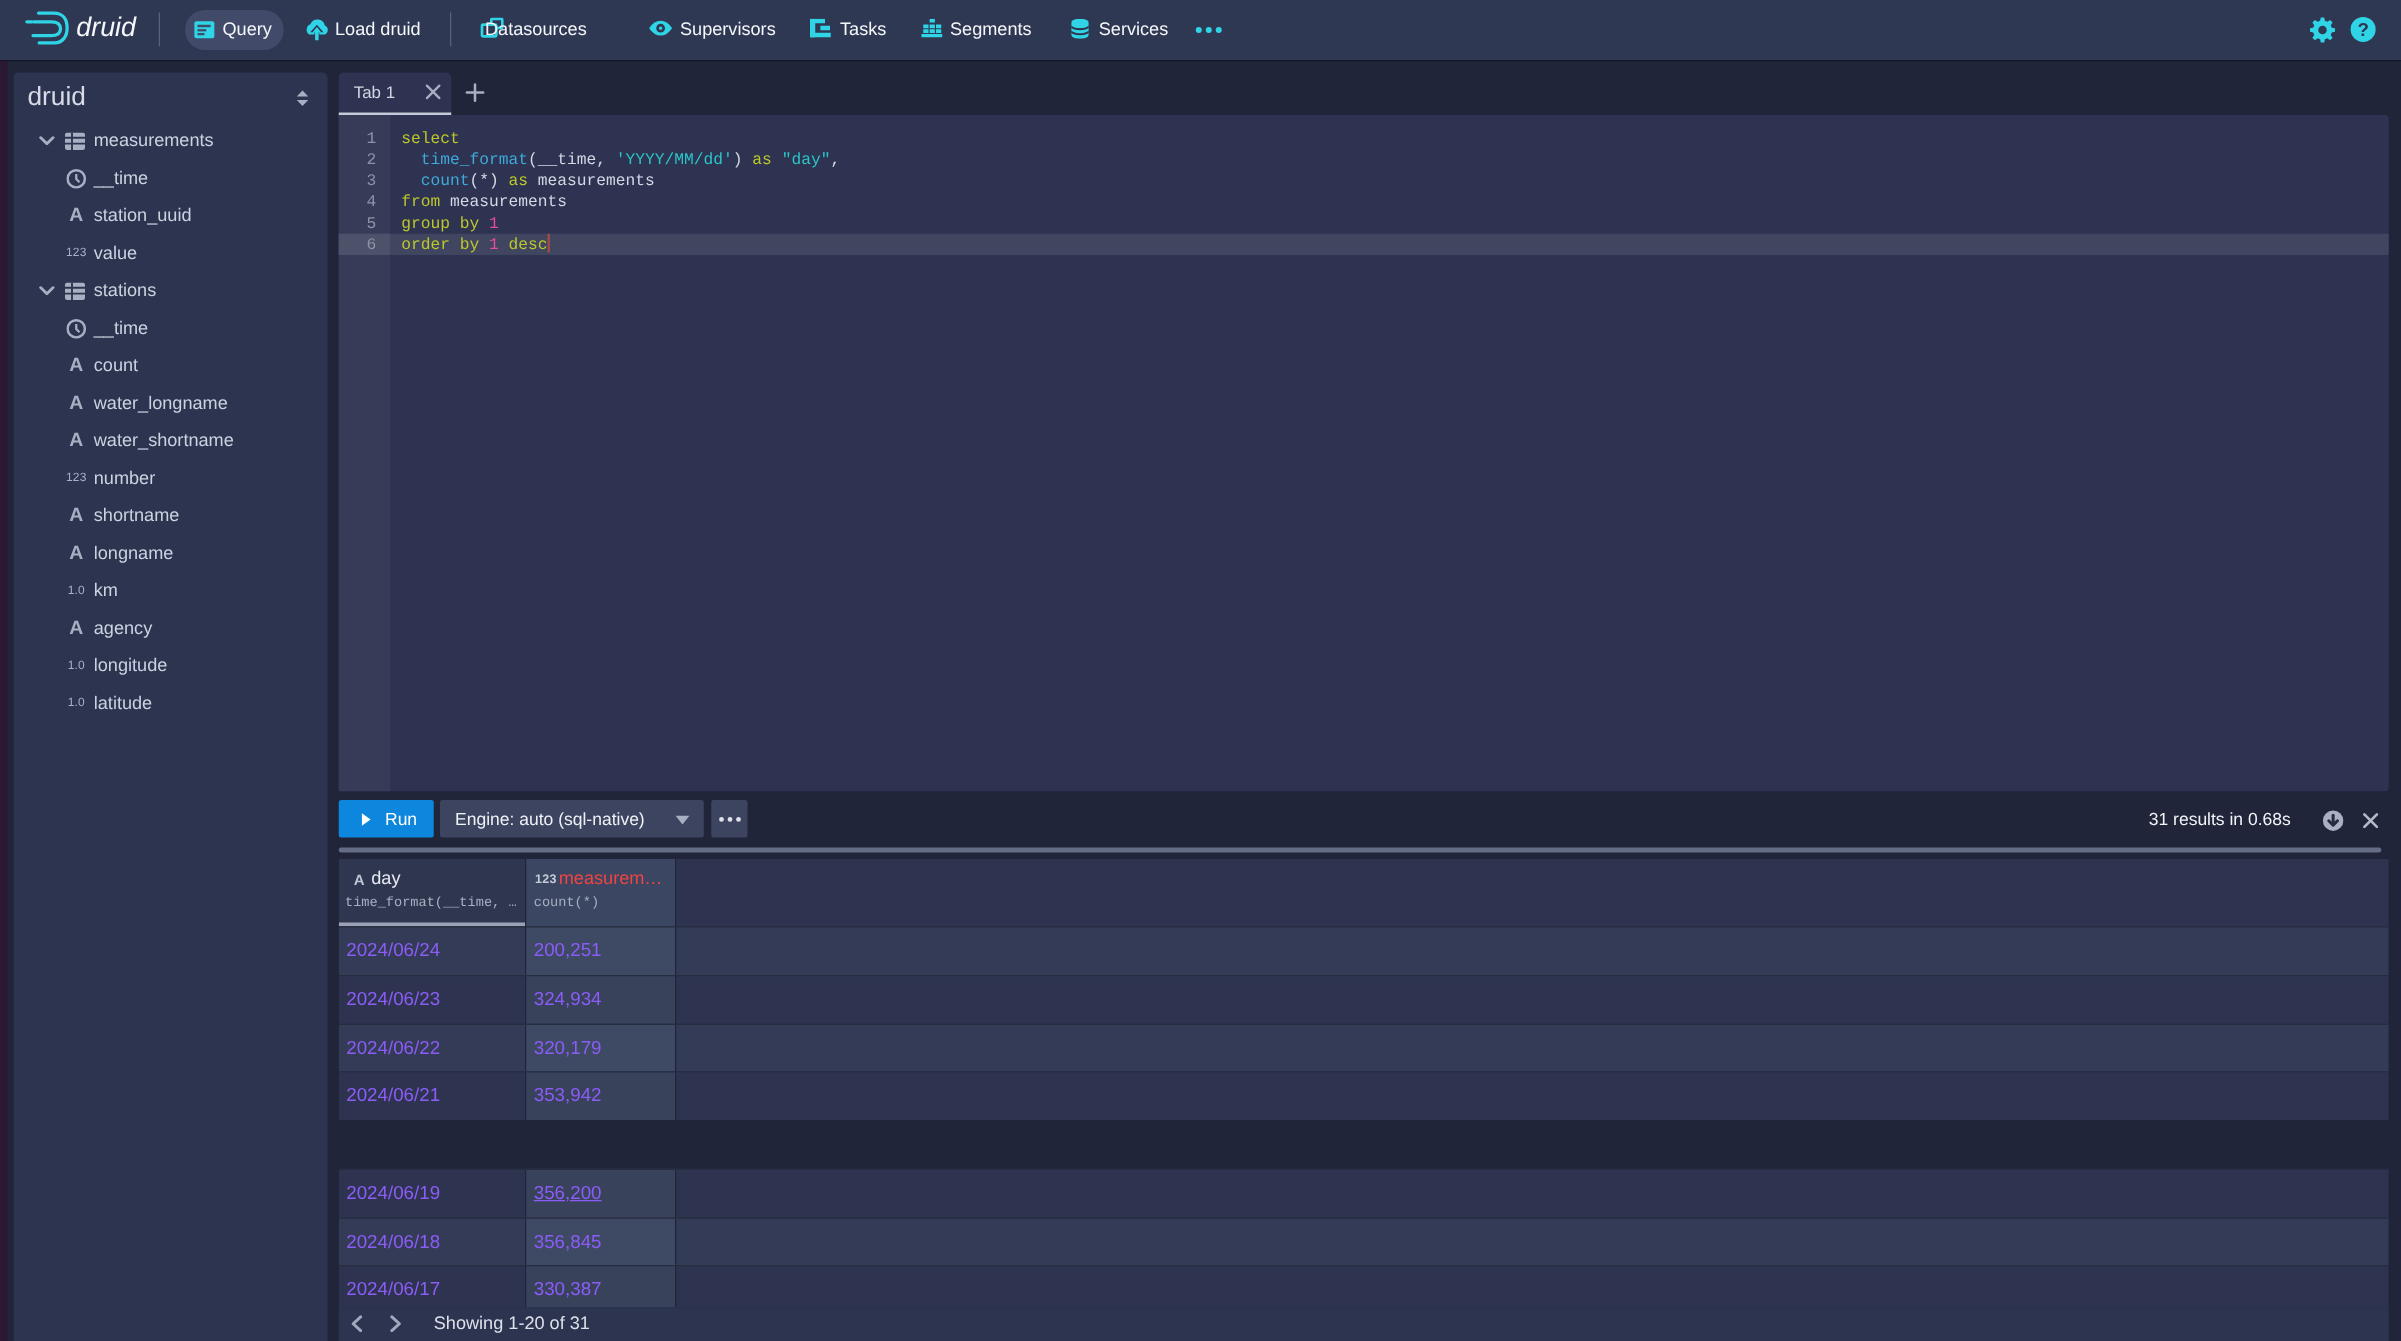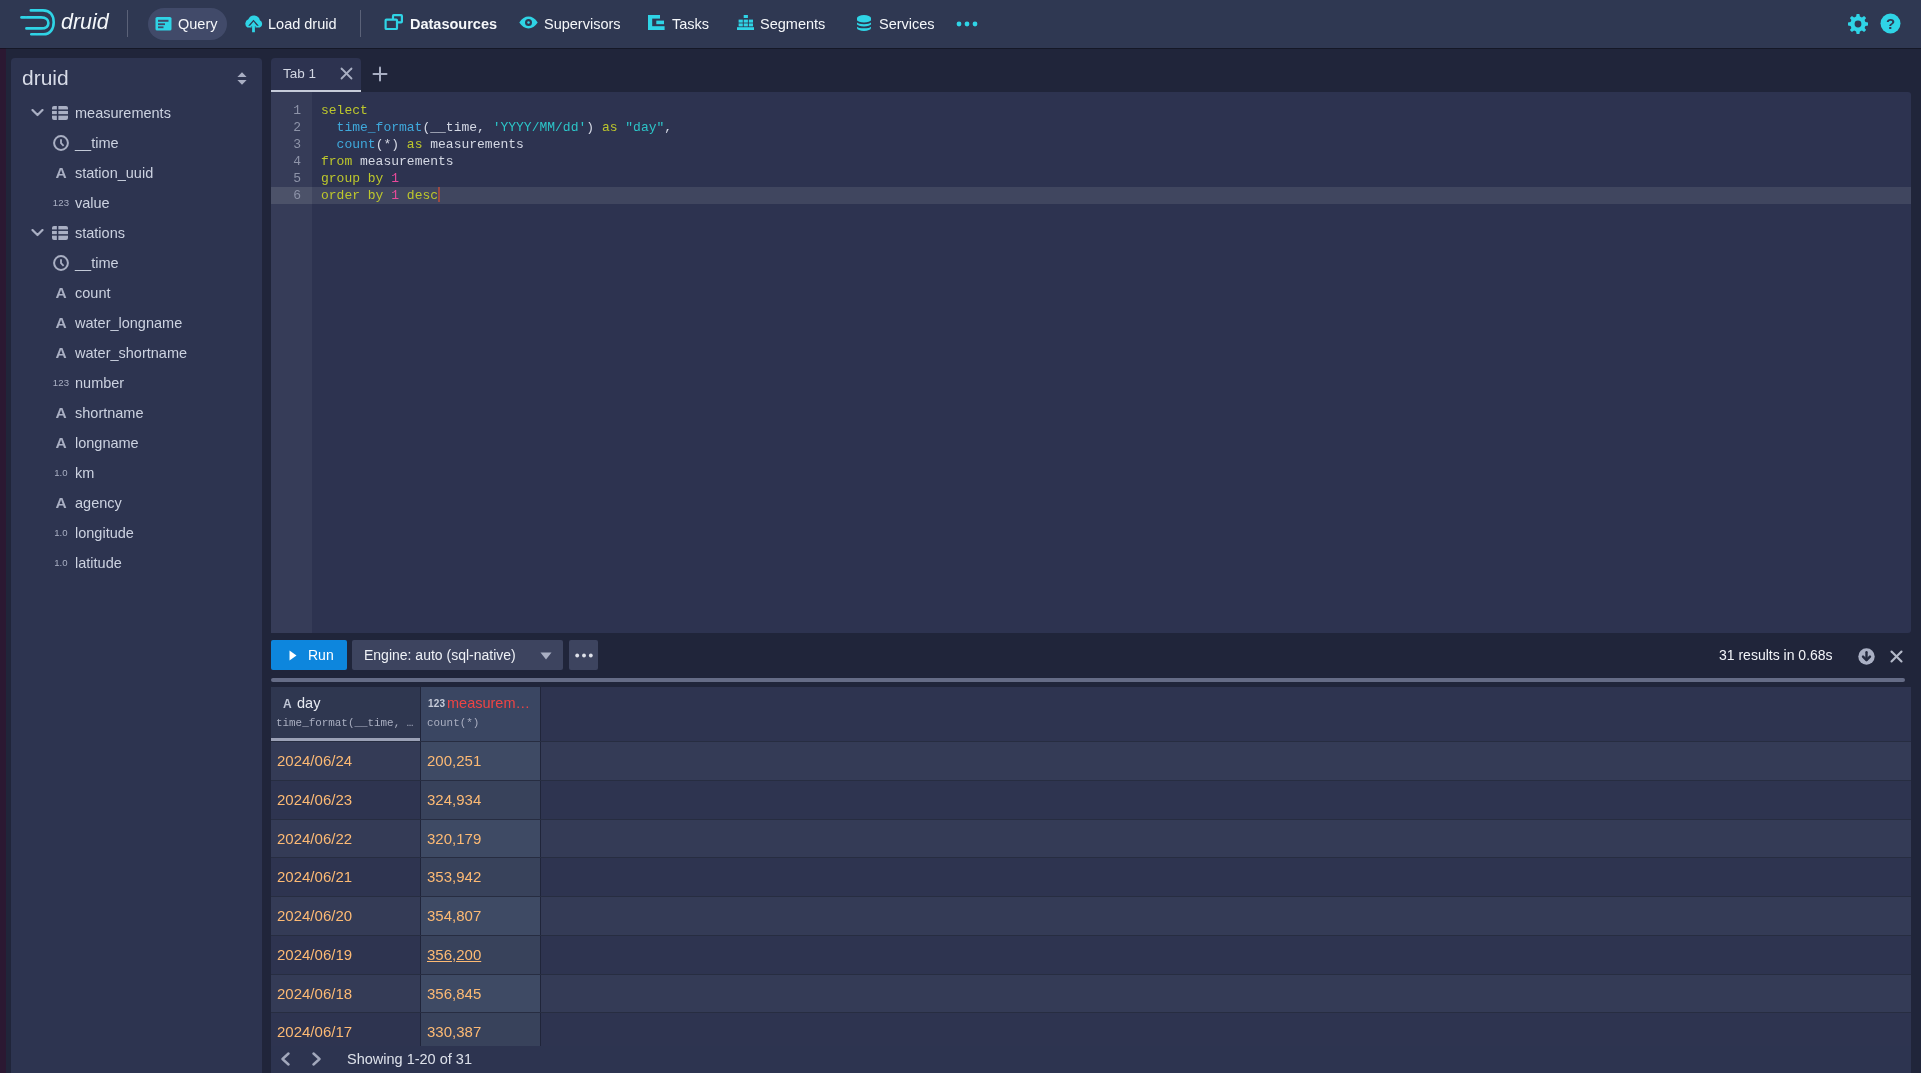--- a/index.html
+++ b/index.html
@@ -39,21 +39,21 @@
 #divider { position:absolute; left:271px; top:678px; width:1634px; height:4px; background:#656c86; border-radius:2px; }
 
 
 #rtable { position:absolute; left:271px; top:687px; width:1640px; height:359px; overflow:hidden; }
 .rrow { position:absolute; width:1640px; height:38.75px; }
 .c1 { position:absolute; left:0; width:148.5px; height:100%; }
 .c2 { position:absolute; left:150px; width:118.5px; height:100%; }
 .c3 { position:absolute; left:270px; width:1370px; height:100%; }
 .o .c1, .o .c3 { background:#343b56; } .o .c2 { background:#3e4a64; }
 .e .c1, .e .c3 { background:#2e3450; } .e .c2 { background:#38425b; }
-.cellt { color:#fdba74; font-size:15px; }
+.cellt { color:#8b5cf6; font-size:15px; }
 
 
 #rfooter { position:absolute; left:271px; top:1046px; width:1640px; height:27px; background:#2d3450; color:#dde1ea; font-size:14.5px; }
 </style>
 </head>
 <body>
 <div id="page">
   <div id="leftstrip"></div>
   <div id="navbar">
 
@@ -82,21 +82,21 @@
       <path d="M 9.5 5.8 L 14.8 11.8 L 11.4 11.8 L 11.4 15.2 L 7.6 15.2 L 7.6 11.8 L 4.2 11.8 Z" fill="#2f3852"></path>
       <path d="M 9.5 7.6 L 13.1 11.9 L 10.9 11.9 L 10.9 18.2 L 8.1 18.2 L 8.1 11.9 L 5.9 11.9 Z" fill="#2fd4e6"></path>
     </svg>
     <span class="navtext" style="left:268px;">Load druid</span>
     <div class="navsep" style="left:360px;"></div>
 
     <svg class="abs" style="left:384px;top:14px" width="19" height="17" viewBox="0 0 19 17">
       <rect x="9" y="1.1" width="8.9" height="7.2" rx="0.8" fill="none" stroke="#2fd4e6" stroke-width="2.2"></rect>
       <rect x="1.6" y="5.6" width="11.4" height="9.4" rx="0.8" fill="#2f3852" stroke="#2fd4e6" stroke-width="2.2"></rect>
     </svg>
-    <span class="navtext" style="left:410px;font-weight:bold;">Datasources</span>
+    <span class="navtext" style="left:388px;">Datasources</span>
 
     <svg class="abs" style="left:519px;top:16px" width="19" height="13" viewBox="0 0 19 13">
       <path d="M 0.3 6.5 Q 4.3 0.6 9.5 0.6 Q 14.7 0.6 18.7 6.5 Q 14.7 12.4 9.5 12.4 Q 4.3 12.4 0.3 6.5 Z" fill="#2fd4e6"></path>
       <circle cx="9.5" cy="6.5" r="3.5" fill="#2f3852"></circle>
       <circle cx="9.5" cy="6.5" r="1.25" fill="#2fd4e6"></circle>
     </svg>
     <span class="navtext" style="left:544px;">Supervisors</span>
 
     <svg class="abs" style="left:648px;top:15px" width="17" height="15" viewBox="0 0 17 15">
       <g fill="#2fd4e6">
@@ -353,28 +353,20 @@
       <div class="abs" style="left:0;top:0;width:1640px;height:1px;background:#272d41;"></div>
     </div>
     <div class="rrow e" style="top:170.25px">
       <div class="c1"></div>
         <div class="c2"></div>
         <div class="c3"></div>
       <div class="cellt abs" style="left:6px;top:11px;">2024/06/21</div>
       <div class="cellt abs" style="left:156px;top:11px;">353,942</div>
       <div class="abs" style="left:0;top:0;width:1640px;height:1px;background:#272d41;"></div>
     </div>
-    <div class="rrow o" style="top:209.0px">
-      <div class="c1"></div>
-        <div class="c2"></div>
-        <div class="c3"></div>
-      <div class="cellt abs" style="left:6px;top:11px;">2024/06/20</div>
-      <div class="cellt abs" style="left:156px;top:11px;">354,807</div>
-      <div class="abs" style="left:0;top:0;width:1640px;height:1px;background:#272d41;"></div>
-    </div>
     <div class="rrow e" style="top:247.75px">
       <div class="c1"></div>
         <div class="c2"></div>
         <div class="c3"></div>
       <div class="cellt abs" style="left:6px;top:11px;">2024/06/19</div>
       <div class="cellt abs" style="left:156px;top:11px;text-decoration:underline;">356,200</div>
       <div class="abs" style="left:0;top:0;width:1640px;height:1px;background:#272d41;"></div>
     </div>
     <div class="rrow o" style="top:286.5px">
       <div class="c1"></div>

